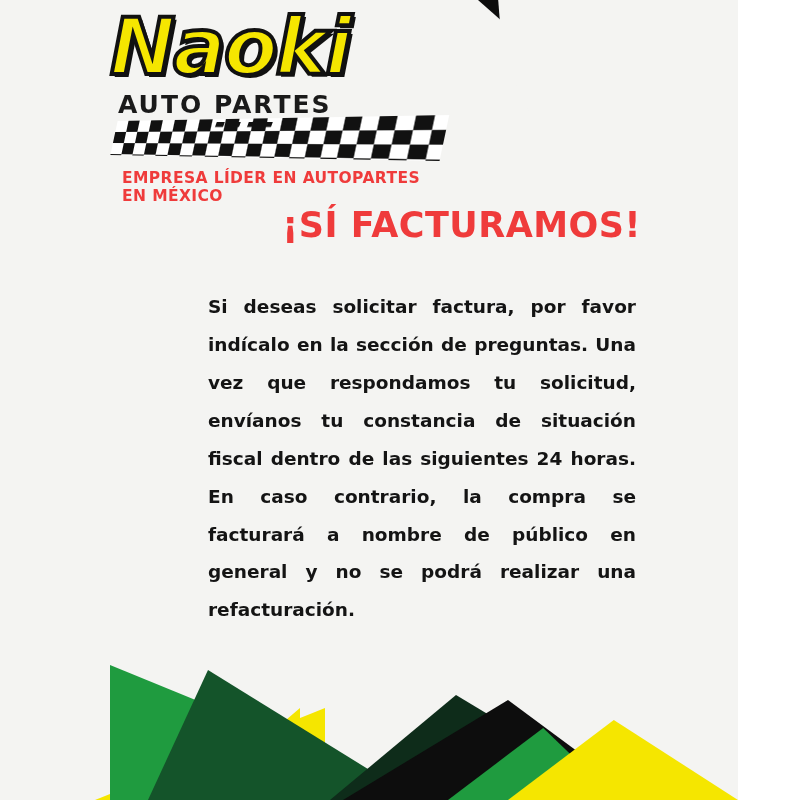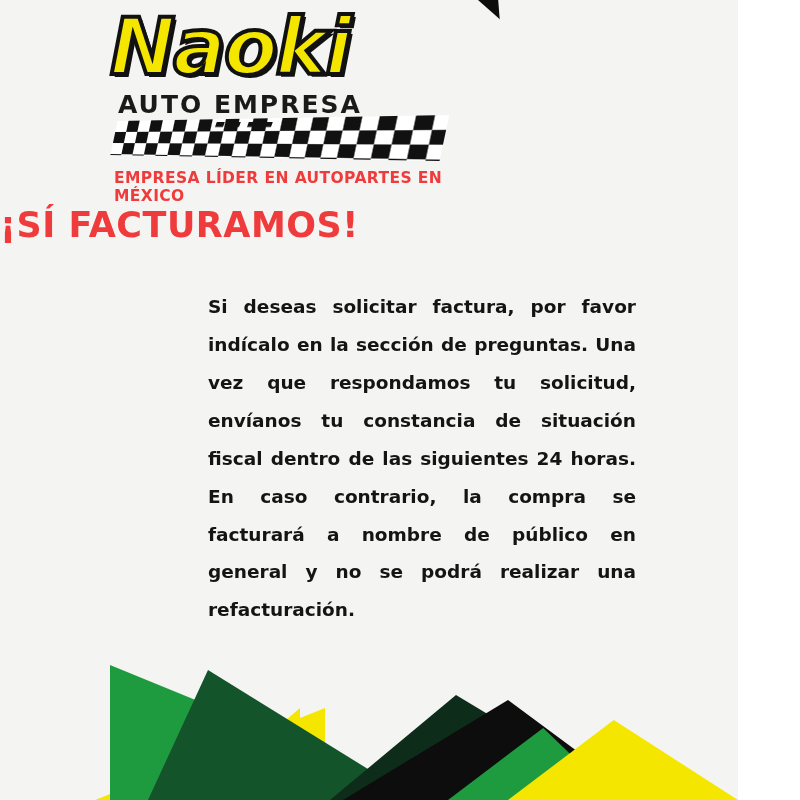--- a/index.html
+++ b/index.html
@@ -182,35 +182,36 @@
     background-repeat: repeat-x;
     transform: skewX(-20deg);
   }
   .tagline {
     font-family: "DejaVu Sans", sans-serif;
     font-size: 15.5px;
     font-weight: bold;
     color: #ef3b3b;
     letter-spacing: 0.4px;
     margin-top: 14px;
-    margin-left: 4px;
+    margin-left: 12px;
   }
 
   
   .headline {
     position: absolute;
     top: 205px;
     left: 0;
     width: 620px;
-    text-align: left;
+    text-align: right;
     font-family: "DejaVu Sans", sans-serif;
     font-size: 35px;
     font-weight: bold;
     color: #ef3b3b;
     letter-spacing: 0.5px;
+    padding-left: 21px;
   }
   .body-text {
     position: absolute;
     top: 288px;
     left: 188px;
     width: 428px;
     font-family: "DejaVu Sans", sans-serif;
     font-size: 18.5px;
     font-weight: bold;
     color: #141414;
@@ -224,21 +225,21 @@
 <body>
 
 <div class="poster">
 
   <div class="deco tr-black"></div>
   <div class="deco tr-yellow-curve"></div>
   <div class="deco tr-white-curve"></div>
 
   <div class="logo-block">
     <div class="logo-word">Naoki</div>
-    <div class="logo-sub">AUTO EMPRESA</div>
+    <div class="logo-sub">AUTO PARTES</div>
     <div class="checker"></div>
     <div class="tagline">EMPRESA LÍDER  EN AUTOPARTES EN MÉXICO</div>
   </div>
   <div class="checker-tail"></div>
 
   <div class="headline">¡SÍ FACTURAMOS!</div>
 
   <div class="body-text">Si deseas solicitar factura, por favor indícalo en la sección de preguntas. Una vez que respondamos tu solicitud, envíanos tu constancia de situación fiscal dentro de las siguientes 24 horas. En caso contrario, la compra se facturará a nombre de público en general y no se podrá realizar una refacturación.</div>
 
   <div class="deco b-yellow1"></div>

